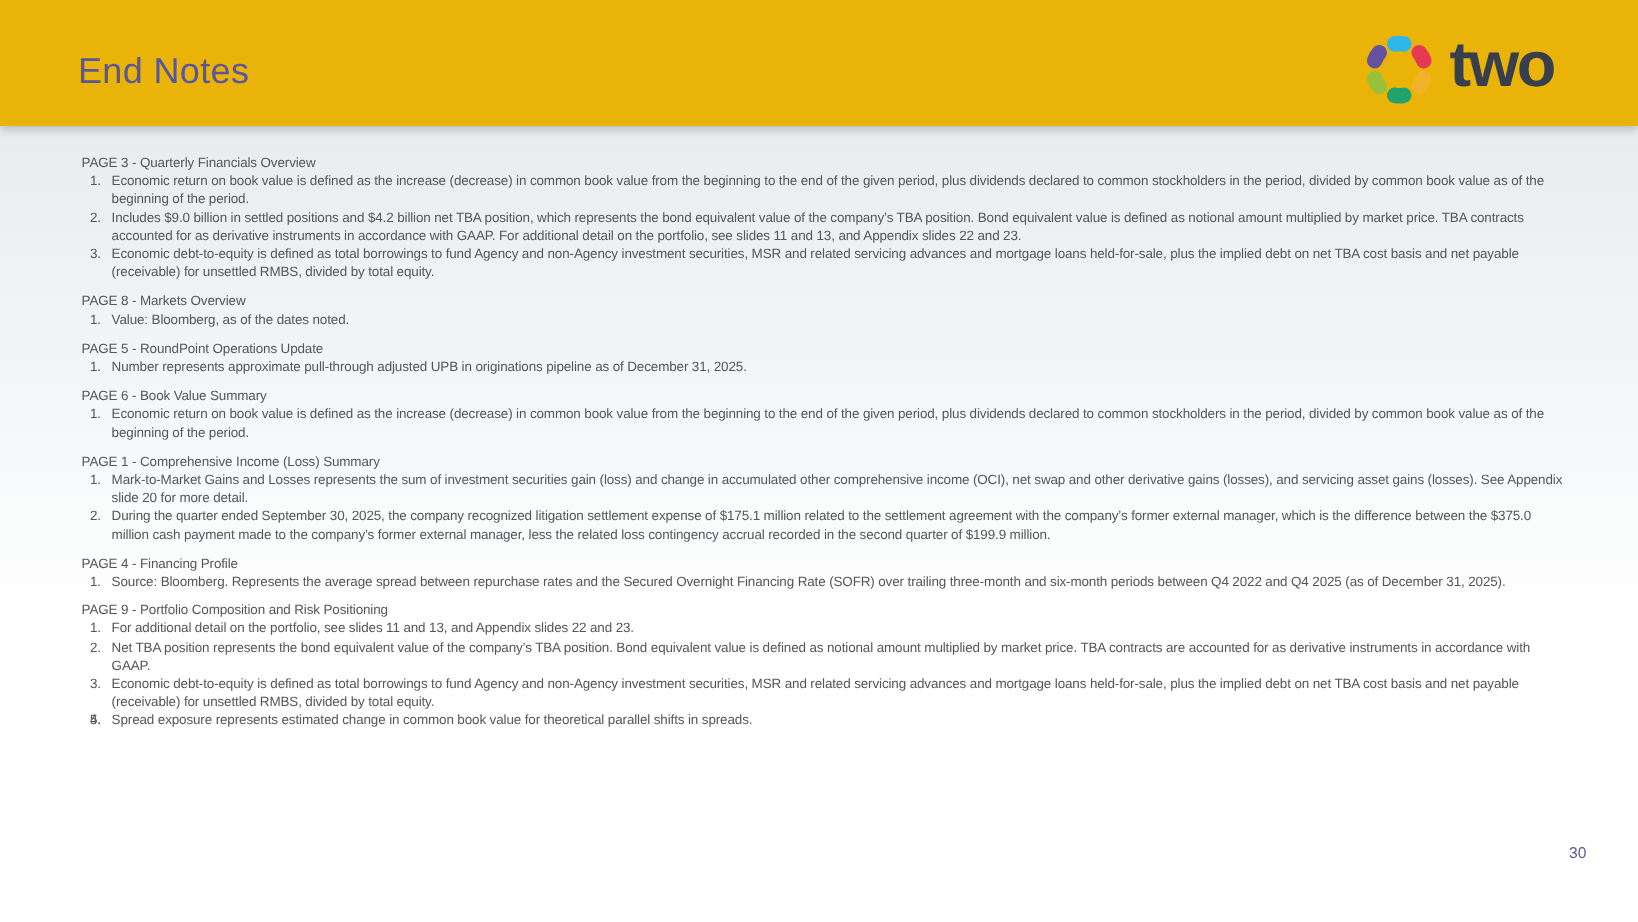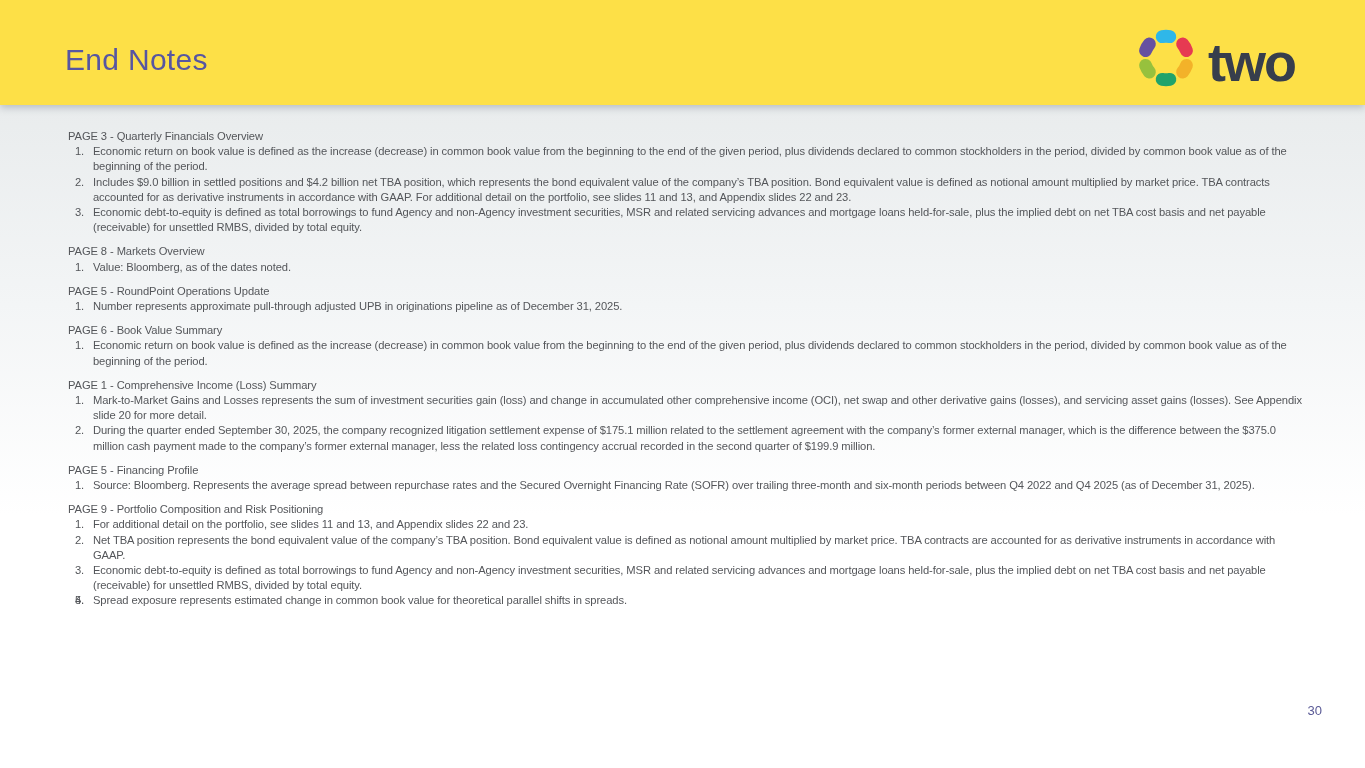--- a/index.html
+++ b/index.html
@@ -9,34 +9,34 @@
     overflow: hidden;
     background: #ffffff;
     font-family: "Liberation Sans", sans-serif;
     color: var(--body-color, #54565a);
   }
 
   
   .slide-header {
     position: absolute; top: 0; left: 0; right: 0;
     height: 105px;
-    background: #fde047;
+    background: #eab308;
     box-shadow: 0 3px 7px rgba(110,120,130,0.38);
     z-index: 2;
   }
   .slide-title {
     position: absolute; left: 65px; top: 43px;
     font-size: 30px; line-height: 34px;
     font-weight: 400;
     letter-spacing: 0.3px;
     color: var(--title-color, #5756a1);
   }
   .logo {
     position: absolute; right: 70px; top: 24px;
-    display: flex; align-items: flex-end; gap: 6px;
+    display: flex; align-items: flex-start; gap: 6px;
   }
   .logo-mark { width: 72px; height: 68px; display: block; }
   .logo-word {
     font-size: 54px; line-height: 60px;
     font-weight: 700;
     letter-spacing: -2px;
     color: var(--wordmark-color, #373e4c);
     transform: scaleY(0.98);
   }
 
@@ -125,21 +125,21 @@
       </ol>
     </section>
     <section class="note-section">
       <h2 class="note-heading">PAGE 1 - Comprehensive Income (Loss) Summary</h2>
       <ol class="note-list">
         <li class="note-item"><span class="note-num">1.</span><span class="note-text">Mark-to-Market Gains and Losses represents the sum of investment securities gain (loss) and change in accumulated other comprehensive income (OCI), net swap and other derivative gains (losses), and servicing asset gains (losses). See Appendix slide 20 for more detail.</span></li>
         <li class="note-item"><span class="note-num">2.</span><span class="note-text">During the quarter ended September 30, 2025, the company recognized litigation settlement expense of $175.1 million related to the settlement agreement with the company’s former external manager, which is the difference between the $375.0 million cash payment made to the company’s former external manager, less the related loss contingency accrual recorded in the second quarter of $199.9 million.</span></li>
       </ol>
     </section>
     <section class="note-section">
-      <h2 class="note-heading">PAGE 5 - Financing Profile</h2>
+      <h2 class="note-heading">PAGE 4 - Financing Profile</h2>
       <ol class="note-list">
         <li class="note-item"><span class="note-num">1.</span><span class="note-text">Source: Bloomberg. Represents the average spread between repurchase rates and the Secured Overnight Financing Rate (SOFR) over trailing three-month and six-month periods between Q4 2022 and Q4 2025 (as of December 31, 2025).</span></li>
       </ol>
     </section>
     <section class="note-section">
       <h2 class="note-heading">PAGE 9 - Portfolio Composition and Risk Positioning</h2>
       <ol class="note-list">
         <li class="note-item"><span class="note-num">1.</span><span class="note-text">For additional detail on the portfolio, see slides 11 and 13, and Appendix slides 22 and 23.</span></li>
         <li class="note-item"><span class="note-num">2.</span><span class="note-text">Net TBA position represents the bond equivalent value of the company’s TBA position. Bond equivalent value is defined as notional amount multiplied by market price. TBA contracts are accounted for as derivative instruments in accordance with GAAP.</span></li>
         <li class="note-item"><span class="note-num">3.</span><span class="note-text">Economic debt-to-equity is defined as total borrowings to fund Agency and non-Agency investment securities, MSR and related servicing advances and mortgage loans held-for-sale, plus the implied debt on net TBA cost basis and net payable (receivable) for unsettled RMBS, divided by total equity.</span></li>

